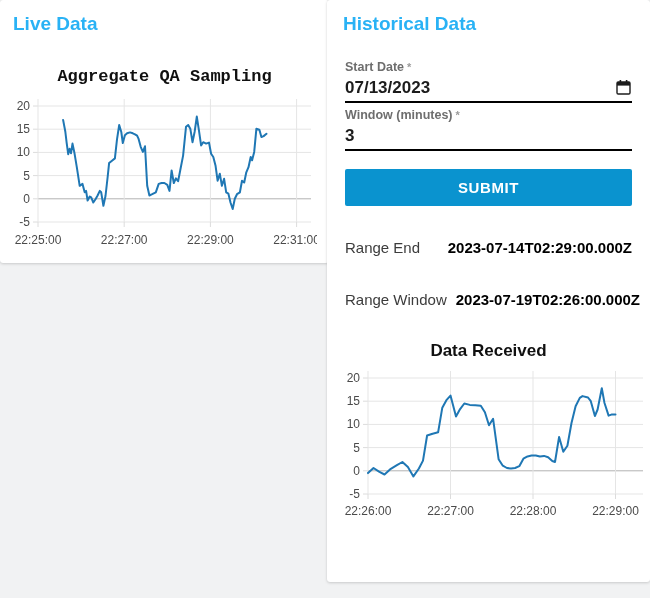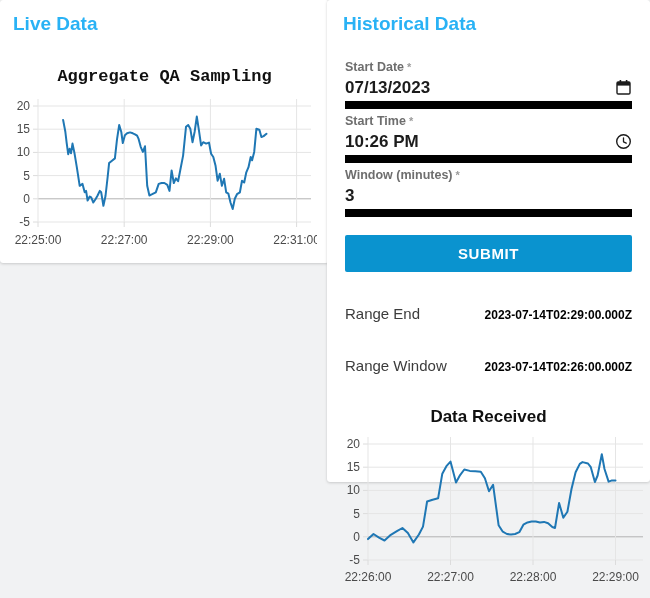--- a/index.html
+++ b/index.html
@@ -5,51 +5,51 @@
   html,body{margin:0;padding:0;}
   body{
     width:650px;height:598px;position:relative;overflow:hidden;
     background:#f1f2f3;
     font-family:"Liberation Sans",sans-serif;
     -webkit-font-smoothing:antialiased;
   }
   .card{position:absolute;background:#ffffff;border-radius:3px;
     box-shadow:0 1px 3px rgba(0,0,0,.16), 0 0 1px rgba(0,0,0,.08);}
   #live-card{left:0;top:0;width:329px;height:263px;}
-  #hist-card{left:327px;top:0;width:323px;height:482px;}
+  #hist-card{left:327px;top:0;width:323px;height:582px;}
 
   .panel-heading{margin:0;padding:13px 0 0 13px;font-size:19px;line-height:22px;
     font-weight:bold;color:#29b2f5;}
   #hist-card .panel-heading{padding-left:16px;}
 
   .chart-title{text-align:center;font-size:17px;line-height:20px;font-weight:bold;color:#101010;}
   #live-card .chart-title{margin-top:32px;font-family:Liberation Mono, monospace;}
   #hist-card .chart-title{margin-top:33px;text-align:center;}
   .chart-mount{margin-top:8px;line-height:0;}
   #hist-card .chart-mount{margin-top:4px;}
 
   .form{padding:0 18px;}
   .field{margin-top:25px;font-weight:bold;}
   .field + .field{margin-top:5px;}
   .field-label{font-size:12.5px;line-height:15px;color:#6e6e6e;}
   .req{color:#9b9b9b;font-size:11px;vertical-align:top;margin-left:3px;}
   .field-value{display:flex;justify-content:space-between;align-items:center;
     font-size:17px;color:#1c1c1c;padding:3px 0 4px 0;height:19px;
-    border-bottom:8px solid #000000;cursor:text;}
+    border-bottom:2px solid #000000;cursor:text;}
   .field-icon{width:17px;height:17px;flex:0 0 auto;cursor:pointer;}
 
   .submit-btn{display:block;width:100%;margin-top:18px;height:37px;
     background:#0a93cf;color:#ffffff;border:none;border-radius:2px;
     font-family:inherit;font-size:15px;font-weight:bold;letter-spacing:.6px;cursor:pointer;}
 
   .range-row{display:flex;justify-content:space-between;align-items:baseline;gap:9px;}
   .range-row.end{margin-top:33px;}
   .range-row.start{margin-top:35px;}
   .range-label{font-size:15px;color:#3c3c3c;white-space:nowrap;}
-  .range-value{font-size:12px;font-weight:bold;color:#000000;white-space:nowrap;}
+  .range-value{font-size:15px;font-weight:bold;color:#000000;white-space:nowrap;}
 
   svg text{font-family:"Liberation Sans",sans-serif;}
 </style>
 </head>
 <body>
 
 <div class="card" id="live-card">
   <h1 class="panel-heading">Live Data</h1>
   <div class="chart-title">Aggregate QA Sampling</div>
   <div class="chart-mount" id="chart-live"><svg width="317" height="158">
@@ -100,52 +100,40 @@
         <span>07/13/2023</span>
         <svg class="field-icon" viewBox="0 0 17 17">
           <rect x="2" y="3" width="13" height="12" rx="1.2" fill="none" stroke="#1c1c1c" stroke-width="1.4"></rect>
           <rect x="2" y="3" width="13" height="3.6" fill="#1c1c1c"></rect>
           <rect x="4.6" y="1" width="1.6" height="3" fill="#1c1c1c"></rect>
           <rect x="10.8" y="1" width="1.6" height="3" fill="#1c1c1c"></rect>
         </svg>
       </div>
     </div>
 
-    <div class="field">
-      <div class="field-label">
-        <span>Start Time</span><span class="req">*</span>
-      </div>
-      <div class="field-value">
-        <span>10:26 PM</span>
-        <svg class="field-icon" viewBox="0 0 17 17">
-          <circle cx="8.5" cy="8.5" r="6.8" fill="none" stroke="#1c1c1c" stroke-width="1.4"></circle>
-          <path d="M8.5 4.8 L8.5 8.8 L11.2 10.2" fill="none" stroke="#1c1c1c" stroke-width="1.3" stroke-linecap="round" stroke-linejoin="round"></path>
-        </svg>
-      </div>
-    </div>
 
     <div class="field">
       <div class="field-label">
         <span>Window (minutes)</span><span class="req">*</span>
       </div>
       <div class="field-value">
         <span>3</span>
       </div>
     </div>
 
     <button class="submit-btn">SUBMIT</button>
 
     <div class="range-row end">
       <span class="range-label">Range End</span>
       <span class="range-value">2023-07-14T02:29:00.000Z</span>
     </div>
 
     <div class="range-row start">
       <span class="range-label">Range Window</span>
-      <span class="range-value">2023-07-14T02:26:00.000Z</span>
+      <span class="range-value">2023-07-19T02:26:00.000Z</span>
     </div>
   </div>
 
   <div class="chart-title">Data Received</div>
   <div class="chart-mount" id="chart-received"><svg width="323" height="158">
         <line x1="41" y1="129.0" x2="316" y2="129.0" stroke="#e5e5e5" stroke-width="1"></line>
         <line x1="36" y1="129.0" x2="41" y2="129.0" stroke="#dcdcdc" stroke-width="1"></line>
         <text x="33" y="133" text-anchor="end" font-size="12" fill="#4a4a4a">-5</text>
         <line x1="41" y1="105.8" x2="316" y2="105.8" stroke="#b3b3b3" stroke-width="1"></line>
         <line x1="36" y1="105.8" x2="41" y2="105.8" stroke="#dcdcdc" stroke-width="1"></line>

